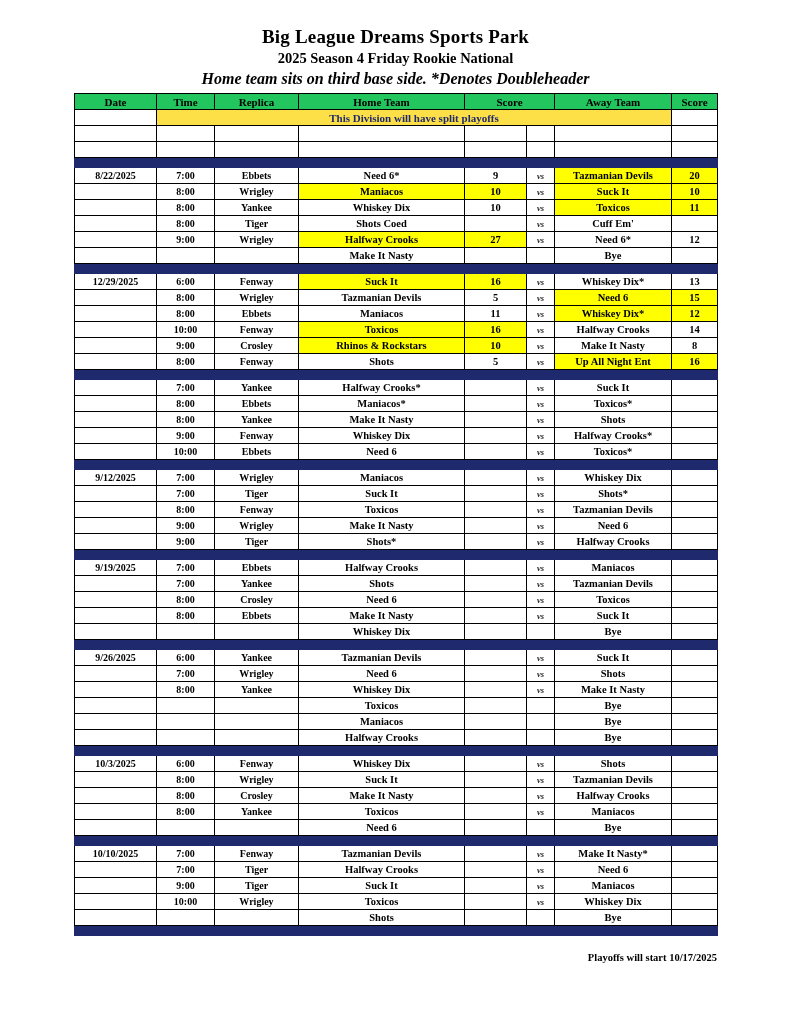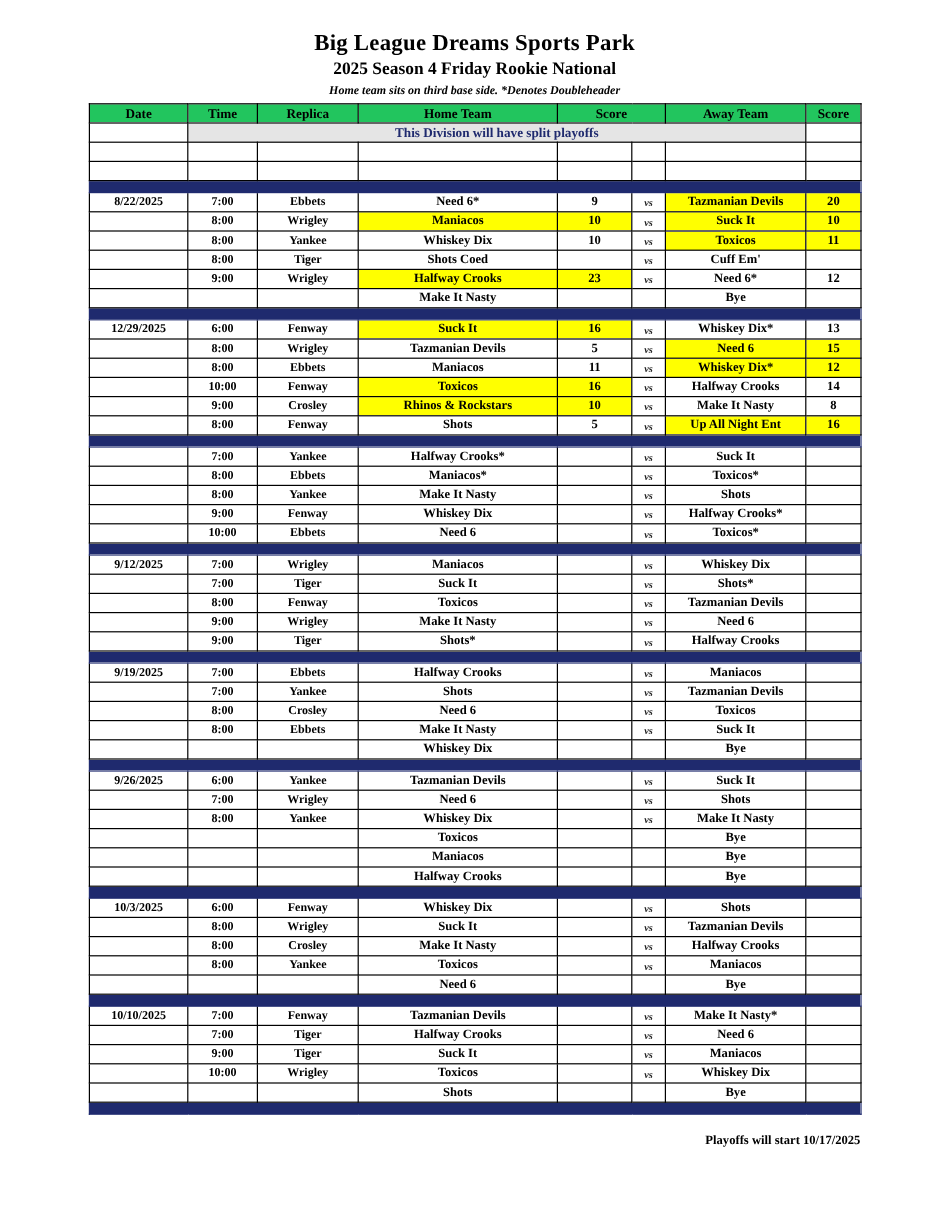--- a/index.html
+++ b/index.html
@@ -28,21 +28,21 @@
     margin: 0 0 2px 0;
   }
   .subtitle {
     text-align: center;
     font-size: 14.5px;
     font-weight: bold;
     margin: 0 0 3px 0;
   }
   .note {
     text-align: center;
-    font-size: 10px;
+    font-size: 16px;
     font-style: italic;
     font-weight: bold;
     margin: 0 0 5px 0;
   }
   table.sched {
     border-collapse: collapse;
     width: 643px;
     table-layout: fixed;
     font-size: 10px;
   }
@@ -80,21 +80,21 @@
     background: #1f2a6e;
     height: 9px;
     border: 1px solid #1f2a6e;
     padding: 0;
   }
   .hl {
     background: #ffff00;
     font-weight: bold;
   }
   .banner {
-    background: #e5e5e5;
+    background: #fde047;
     font-weight: bold;
     font-size: 11px;
     color: #1f2a6e;
     margin-top: 20px;
   }
   .teamcell { font-weight: bold; font-size: 10.5px; }
   .datecell { font-weight: bold; font-size: 10px; }
   .timecell { font-weight: bold; font-size: 10px; }
   .replicacell { font-weight: bold; font-size: 10px; margin-top: 16px; }
   .scorecell { font-weight: bold; font-size: 10.5px; }
@@ -203,21 +203,21 @@
           <td class="scorecell"></td>
           <td class="vs">vs</td>
           <td class="teamcell">Cuff Em'</td>
           <td class="scorecell"></td>
         </tr>
         <tr>
           <td class="datecell"></td>
           <td class="timecell">9:00</td>
           <td class="replicacell">Wrigley</td>
           <td class="teamcell hl">Halfway Crooks</td>
-          <td class="scorecell hl">23</td>
+          <td class="scorecell hl">27</td>
           <td class="vs">vs</td>
           <td class="teamcell">Need 6*</td>
           <td class="scorecell">12</td>
         </tr>
         <tr>
           <td class="datecell"></td>
           <td class="timecell"></td>
           <td class="replicacell"></td>
           <td class="teamcell">Make It Nasty</td>
           <td class="scorecell"></td>

